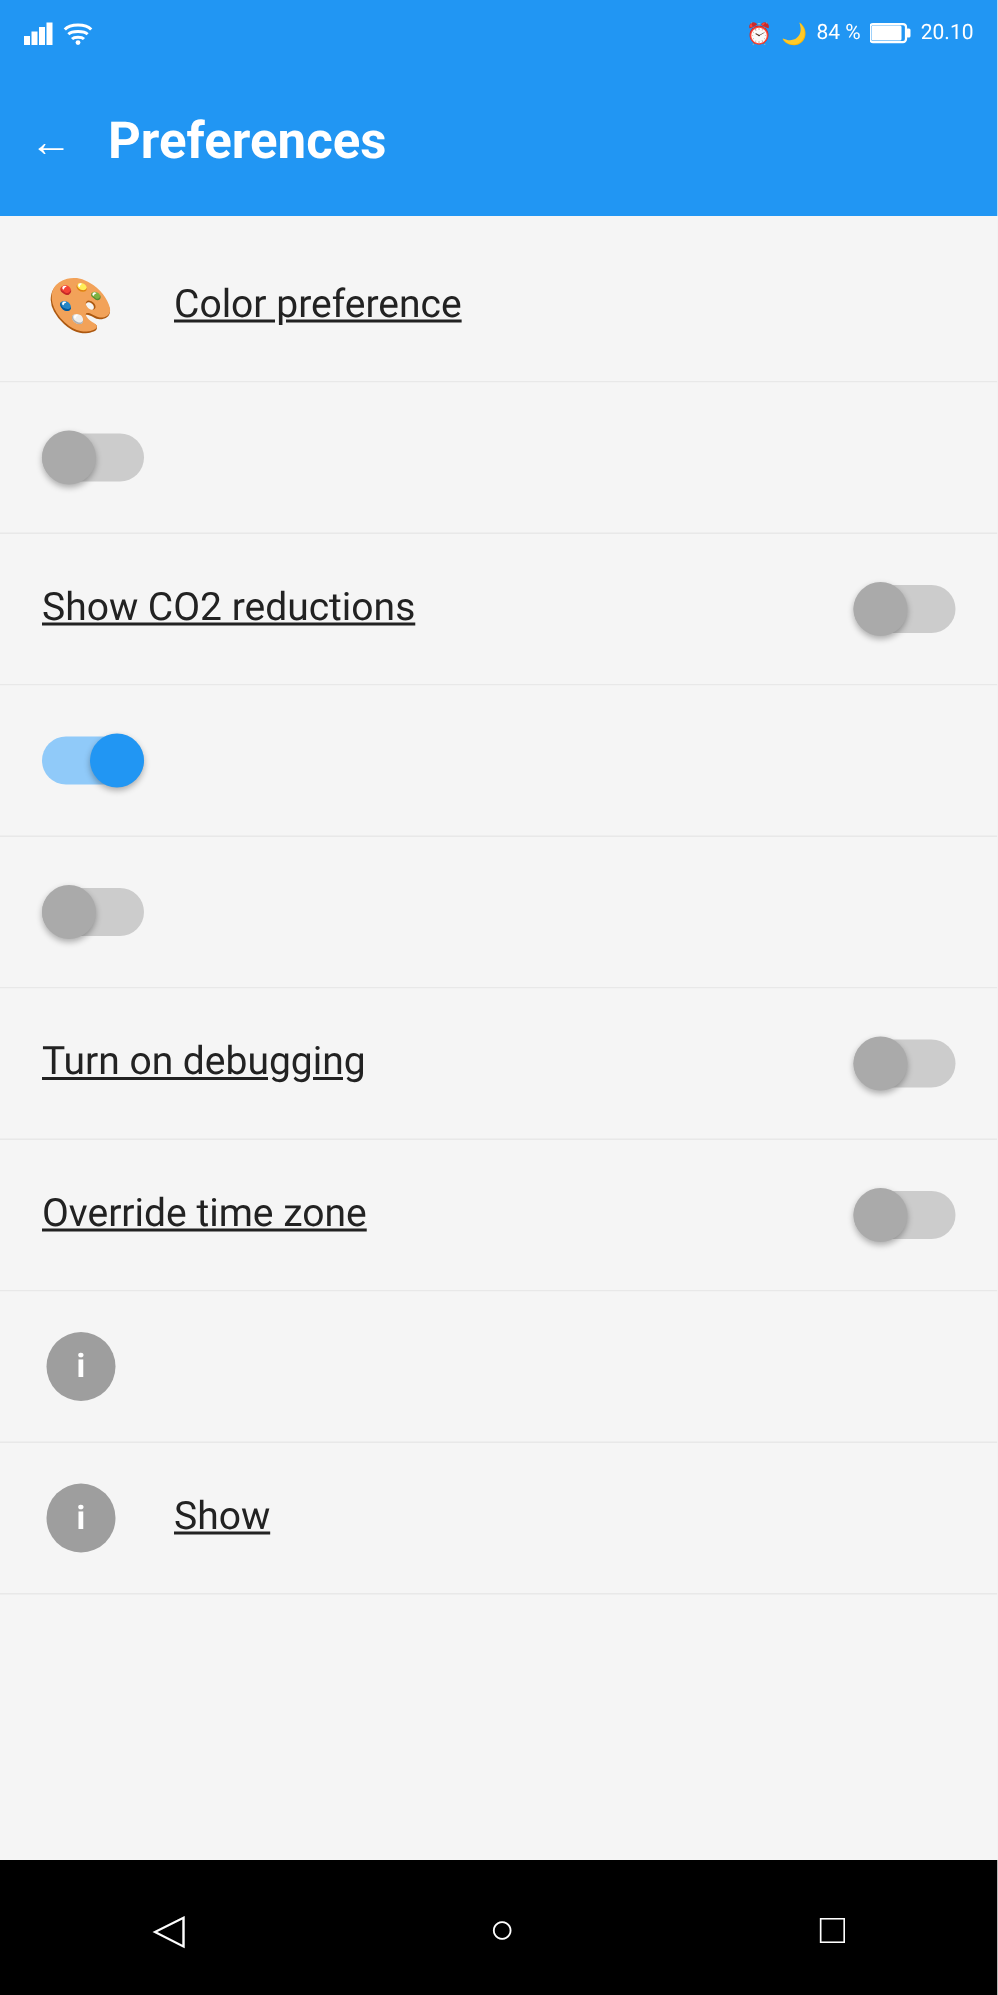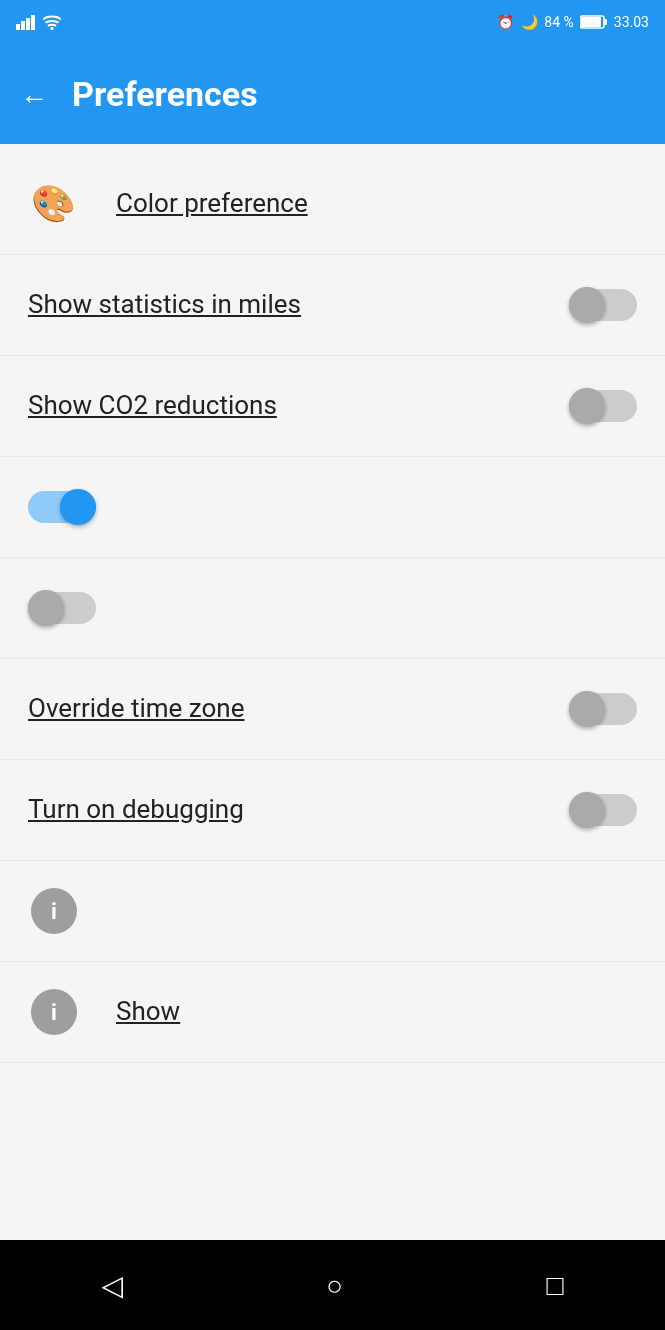--- a/index.html
+++ b/index.html
@@ -182,39 +182,38 @@
   </div>
   <div class="status-bar-right">
     <span>⏰</span>
     <span>🌙</span>
     <span>84 %</span>
     <svg width="28" height="16" viewBox="0 0 28 16">
       <rect x="0" y="2" width="24" height="12" rx="2" stroke="white" stroke-width="1.5" fill="none"></rect>
       <rect x="24" y="5" width="3" height="6" rx="1" fill="white"></rect>
       <rect x="1" y="3" width="20" height="10" rx="1" fill="white"></rect>
     </svg>
-    <span>33.03</span>
+    <span>20.10</span>
   </div>
 </div>
 
 <div class="app-bar">
   <div class="app-bar-back">←</div>
   <div class="app-bar-title">Preferences</div>
 </div>
 
 <div class="content">
 <div class="pref-item">
       <div class="pref-item-icon">
         <span class="palette-icon">🎨</span>
       </div>
       <div class="pref-item-label">Color preference</div>
     </div>
     <div class="pref-item">
       <div class="pref-item-icon" style="width: 0px; margin-right: 0px;"></div>
-      <div class="pref-item-label">Show statistics in miles</div>
       <div class="toggle">
         <div class="toggle-track"></div>
         <div class="toggle-thumb"></div>
       </div>
     </div>
     <div class="pref-item">
       <div class="pref-item-icon" style="width: 0px; margin-right: 0px;"></div>
       <div class="pref-item-label">Show CO2 reductions</div>
       <div class="toggle">
         <div class="toggle-track"></div>
@@ -230,29 +229,29 @@
     </div>
     <div class="pref-item">
       <div class="pref-item-icon" style="width: 0px; margin-right: 0px;"></div>
       <div class="toggle">
         <div class="toggle-track"></div>
         <div class="toggle-thumb"></div>
       </div>
     </div>
     <div class="pref-item">
       <div class="pref-item-icon" style="width: 0px; margin-right: 0px;"></div>
+      <div class="pref-item-label">Turn on debugging</div>
+      <div class="toggle">
+        <div class="toggle-track"></div>
+        <div class="toggle-thumb"></div>
+      </div>
+    </div>
+    <div class="pref-item">
+      <div class="pref-item-icon" style="width: 0px; margin-right: 0px;"></div>
       <div class="pref-item-label">Override time zone</div>
-      <div class="toggle">
-        <div class="toggle-track"></div>
-        <div class="toggle-thumb"></div>
-      </div>
-    </div>
-    <div class="pref-item">
-      <div class="pref-item-icon" style="width: 0px; margin-right: 0px;"></div>
-      <div class="pref-item-label">Turn on debugging</div>
       <div class="toggle">
         <div class="toggle-track"></div>
         <div class="toggle-thumb"></div>
       </div>
     </div>
     <div class="pref-item">
       <div class="pref-item-icon">
         <div class="info-icon">i</div>
       </div>
     </div>

